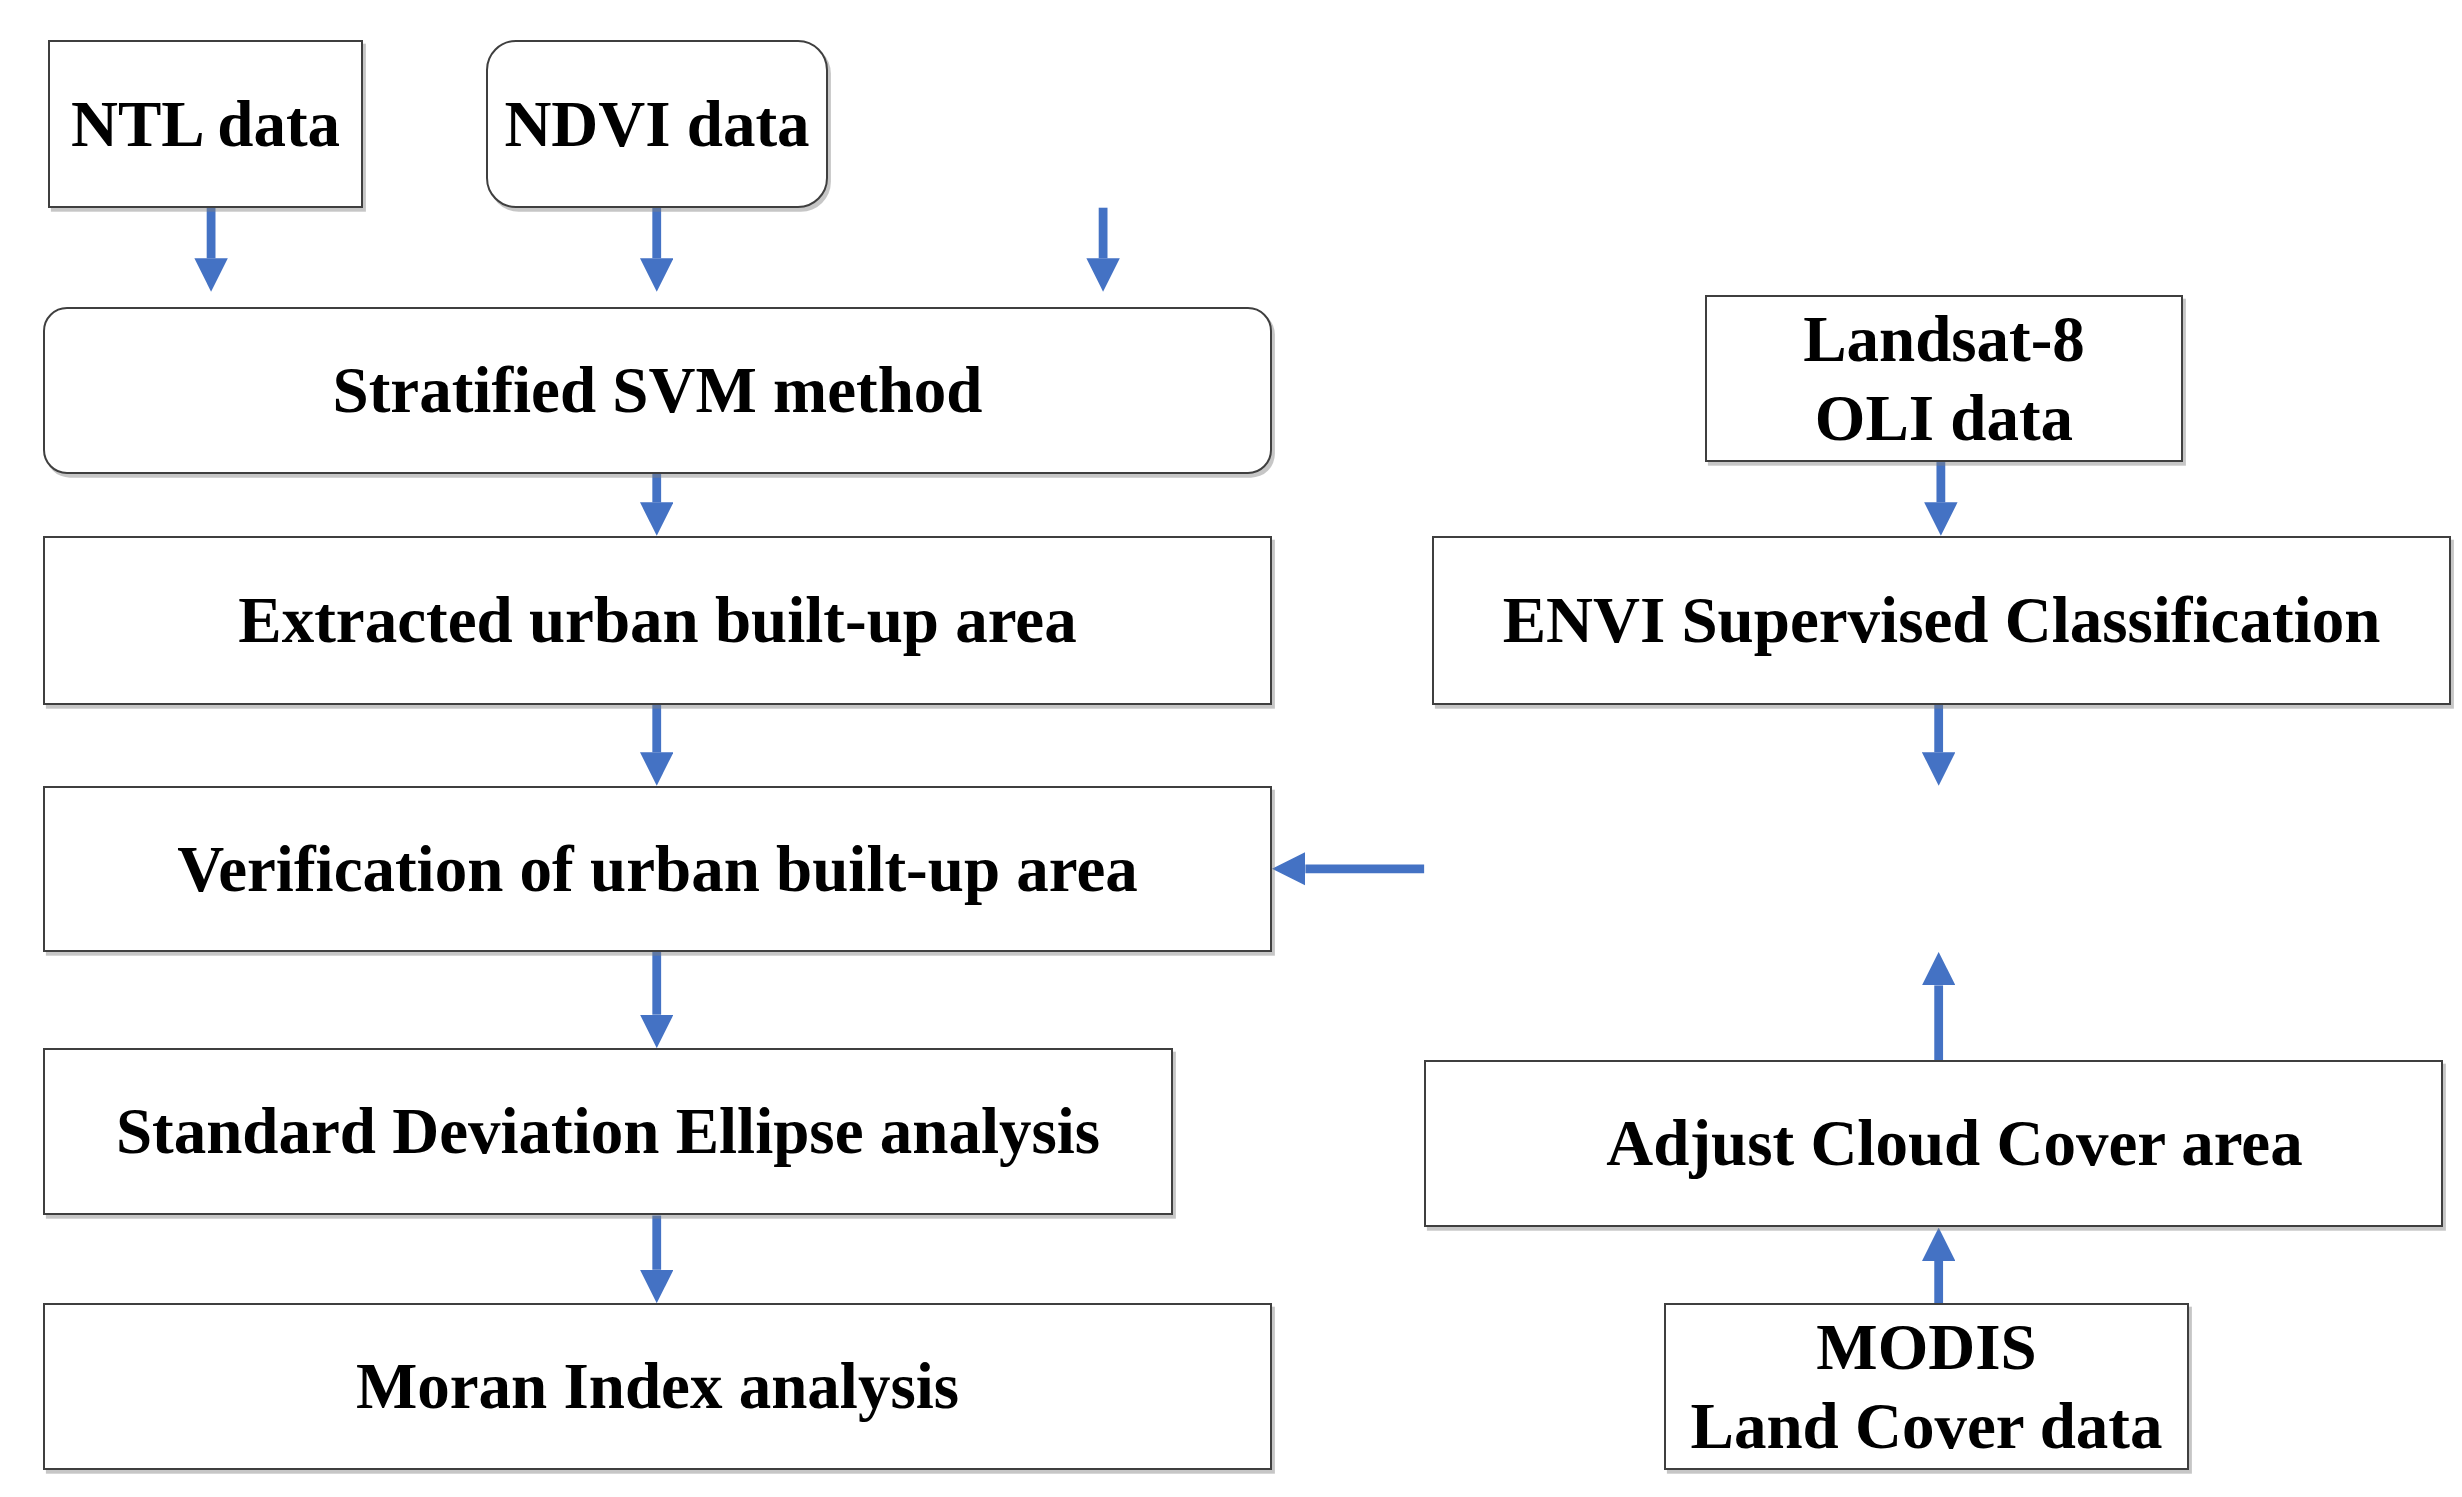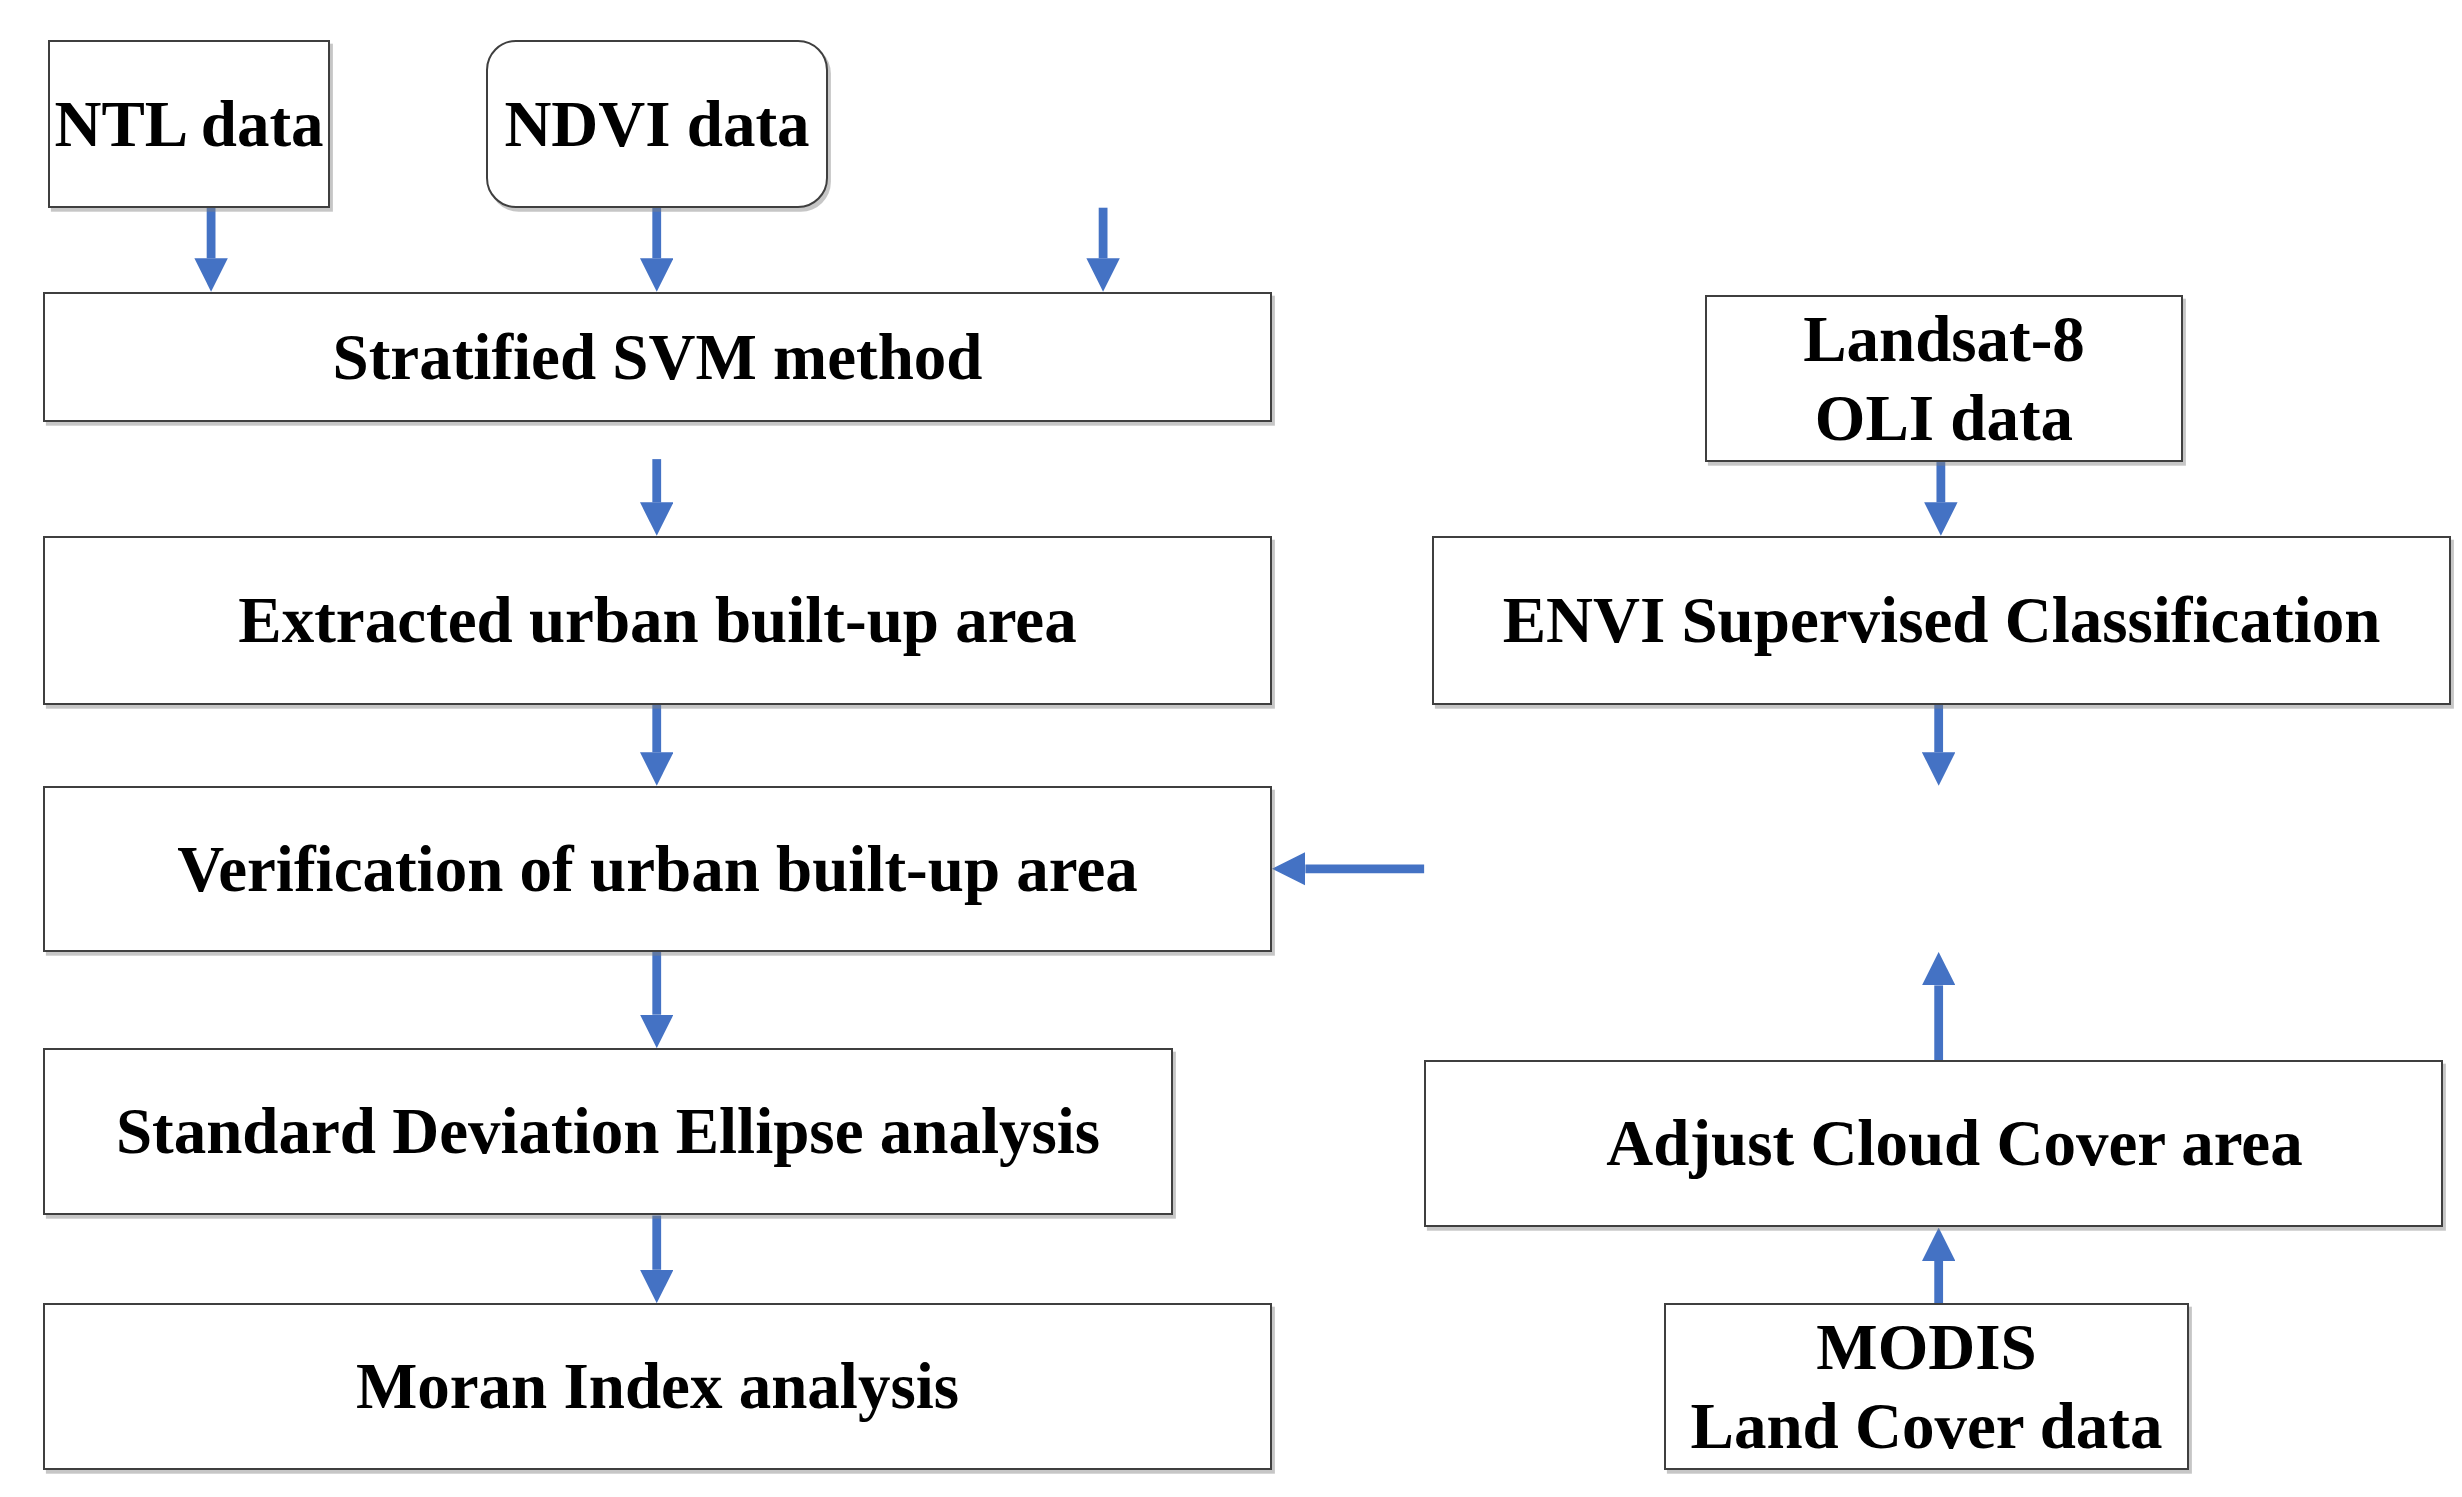--- a/index.html
+++ b/index.html
@@ -28,24 +28,24 @@
     align-items: center;
     justify-content: center;
     text-align: center;
     font-weight: bold;
     font-size: 65px;
     line-height: 79px;
     color: #000000;
   }
   .node .label { display: block; }
   
-  .n-ntl          { left: 48px;   top: 40px;   width: 282px;  height: 168px; text-align: center; }
+  .n-ntl          { left: 48px;   top: 40px;   width: 315px;  height: 168px; text-align: center; }
   .n-ndvi         { left: 486px;  top: 40px;   width: 342px;  height: 168px; border-radius: 30px; }
   .n-lst          { left: 932px; top: 40px;   width: 342px;  height: 168px; }
-  .n-svm          { left: 43px;   top: 292px;  width: 1229px; height: 130px; }
+  .n-svm          { left: 43px;   top: 307px;  width: 1229px; height: 167px; border-radius: 24px; }
   .n-extracted    { left: 43px;   top: 536px;  width: 1229px; height: 169px; }
   .n-verification { left: 43px;   top: 786px; width: 1229px; height: 166px; }
   .n-sde          { left: 43px;   top: 1048px; width: 1130px; height: 167px; }
   .n-moran        { left: 43px;   top: 1303px; width: 1229px; height: 167px; }
   
   .n-landsat      { left: 1705px; top: 295px;  width: 478px;  height: 167px; }
   .n-envi         { left: 1432px; top: 536px;  width: 1019px; height: 169px; }
   .n-references   { left: 1424px; top: 786px; width: 1019px; height: 166px; }
   .n-adjust       { left: 1424px; top: 1060px; width: 1019px; height: 167px; padding-left: 42px; }
   .n-modis        { left: 1664px; top: 1303px; width: 525px;  height: 167px; }

